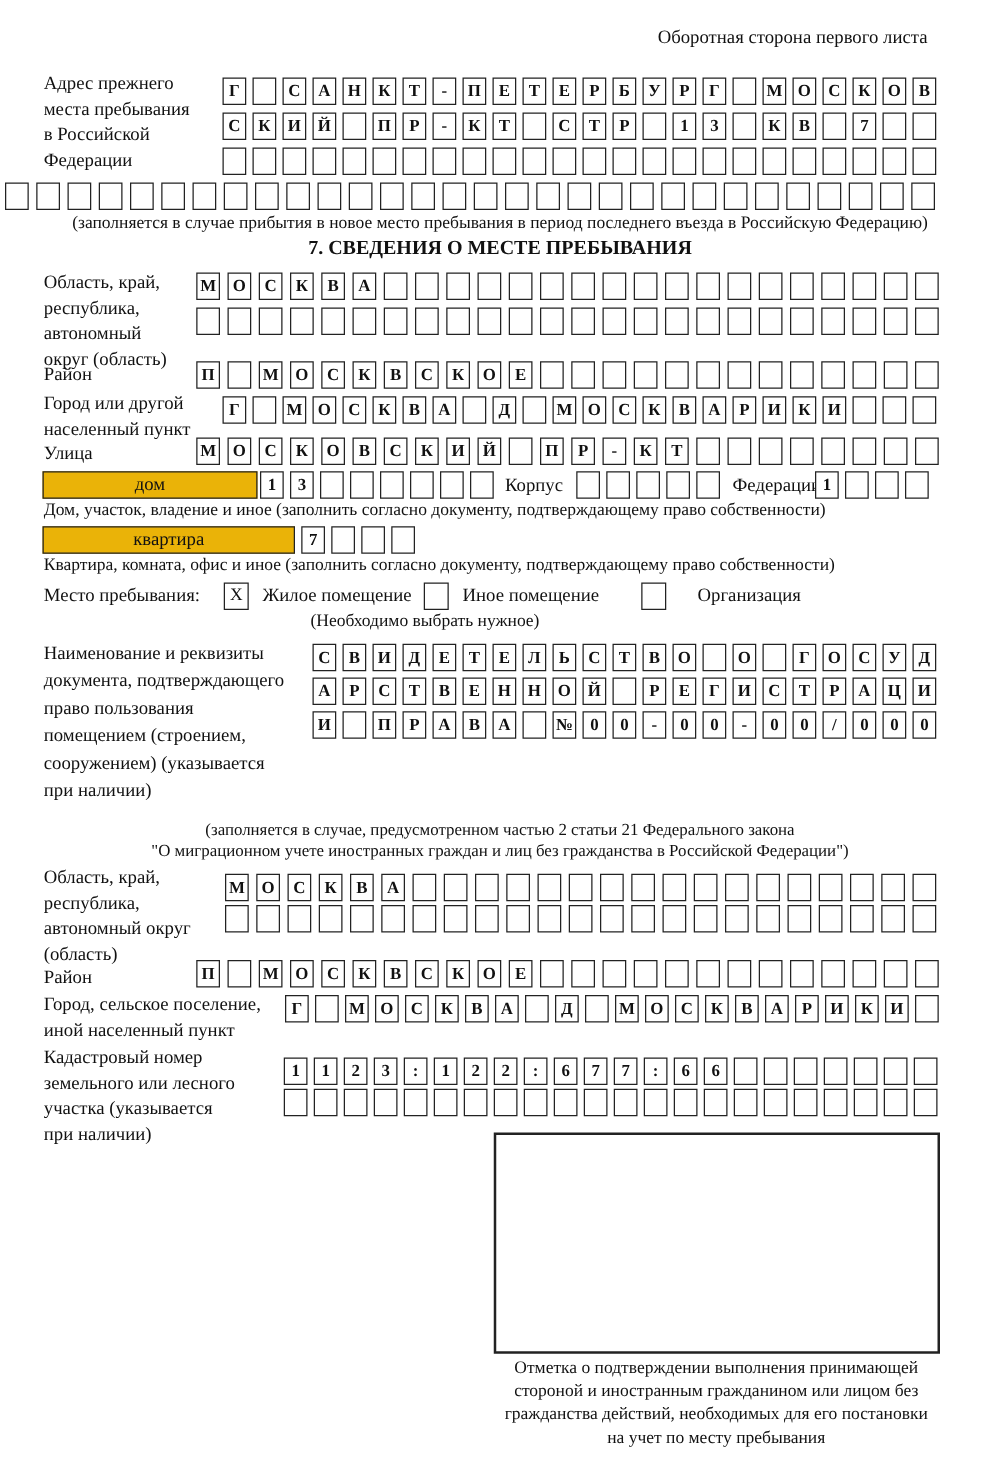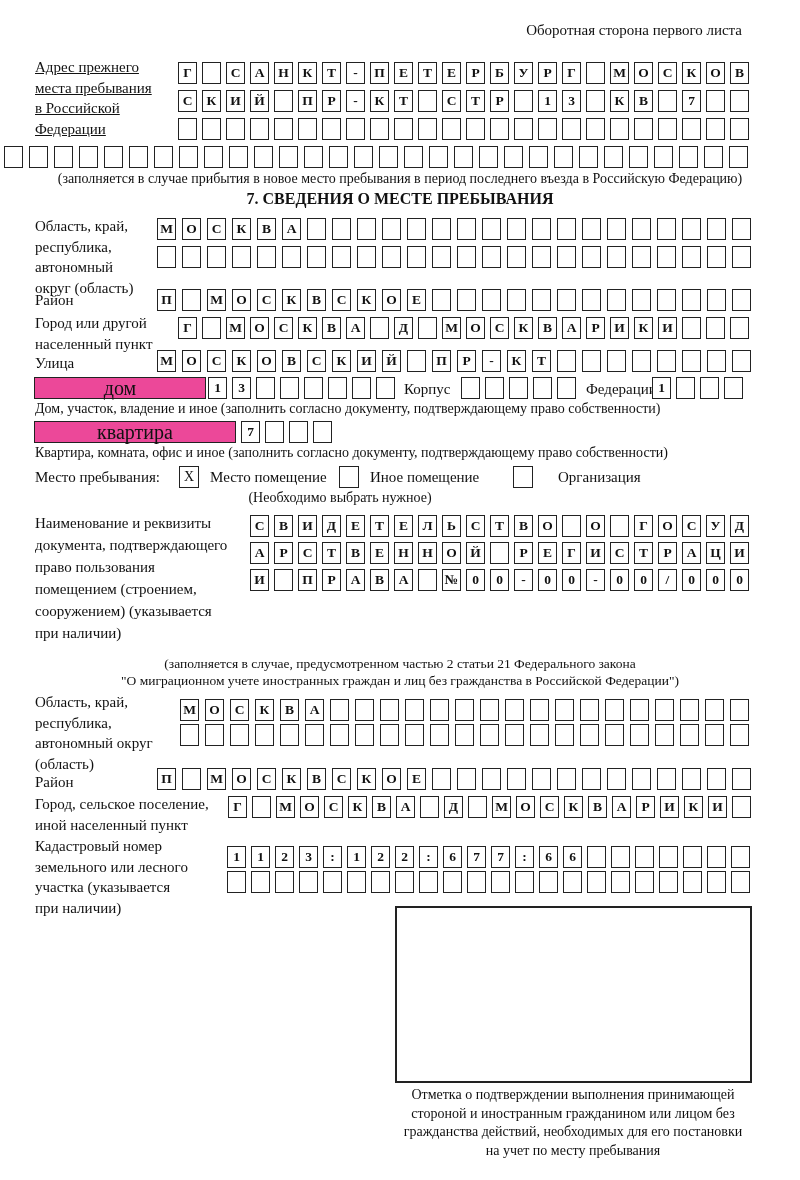--- a/index.html
+++ b/index.html
@@ -15,40 +15,40 @@
   .b15{font-weight:bold;font-size:15.5px;}
   .grid-row{position:absolute;display:flex;}
   .grid-row .cell{
     width:19px;height:22px;box-sizing:border-box;border:1.7px solid #222;
     margin-right:5px;flex:0 0 auto;display:flex;align-items:center;justify-content:center;
     font-size:13.5px;font-weight:bold;background:#fff;
   }
   .grid-row.p25 .cell{margin-right:6px;}
   .field-box{
     position:absolute;height:22px;box-sizing:border-box;border:1.7px solid #222;
-    display:flex;align-items:center;justify-content:center;font-size:20px;background:#ec4899;text-align:right;
+    display:flex;align-items:center;justify-content:center;font-size:15px;background:#eab308;text-align:right;
   }
   .chk{
     position:absolute;width:20px;height:22px;box-sizing:border-box;border:1.7px solid #222;
     display:flex;align-items:center;justify-content:center;font-size:14px;background:#fff;
   }
   .stamp{position:absolute;left:395px;top:906px;width:357px;height:177px;
     box-sizing:border-box;border:2px solid #222;background:#fff;}
   .stamp-cap{position:absolute;left:378px;top:1086px;width:390px;text-align:center;
     font-size:14px;line-height:18.6px;}
   .s3cap{font-size:13.5px;line-height:17px;}
 </style>
 </head>
 <body>
 
 <div id="page">
 
   <div class="abs lbl" style="left:380px;top:20px;width:362px;text-align:right;">Оборотная сторона первого листа</div>
 
-  <div class="abs lbl" style="left:35px;top:57px;text-decoration:underline;">Адрес прежнего<br>места пребывания<br>в Российской<br>Федерации</div>
+  <div class="abs lbl" style="left:35px;top:57px;">Адрес прежнего<br>места пребывания<br>в Российской<br>Федерации</div>
   <div class="grid-row p24" style="left:178px;top:62px">
       <div class="cell">Г</div>
       <div class="cell"></div>
       <div class="cell">С</div>
       <div class="cell">А</div>
       <div class="cell">Н</div>
       <div class="cell">К</div>
       <div class="cell">Т</div>
       <div class="cell">-</div>
       <div class="cell">П</div>
@@ -326,21 +326,21 @@
   <div class="grid-row p24" style="left:241px;top:421px">
       <div class="cell">7</div>
       <div class="cell"></div>
       <div class="cell"></div>
       <div class="cell"></div>
     </div>
   <div class="abs cap" style="left:35px;top:445px;">Квартира, комната, офис и иное (заполнить согласно документу, подтверждающему право собственности)</div>
 
   <div class="abs lbl" style="left:35px;top:467px;">Место пребывания:</div>
   <div class="chk" style="left:179px;top:466px;">X</div>
-  <div class="abs lbl" style="left:210px;top:467px;">Место помещение</div>
+  <div class="abs lbl" style="left:210px;top:467px;">Жилое помещение</div>
   <div class="chk" style="left:339px;top:466px;"></div>
   <div class="abs lbl" style="left:370px;top:467px;">Иное помещение</div>
   <div class="chk" style="left:513px;top:466px;"></div>
   <div class="abs lbl" style="left:558px;top:467px;">Организация</div>
   <div class="abs cap" style="left:150px;top:490px;width:380px;text-align:center;">(Необходимо выбрать нужное)</div>
 
   <div class="abs lbl" style="left:35px;top:512px;line-height:22px;">Наименование и реквизиты<br>документа, подтверждающего<br>право пользования<br>помещением (строением,<br>сооружением) (указывается<br>при наличии)</div>
   <div class="grid-row p24" style="left:250px;top:515px">
       <div class="cell">С</div>
       <div class="cell">В</div>

